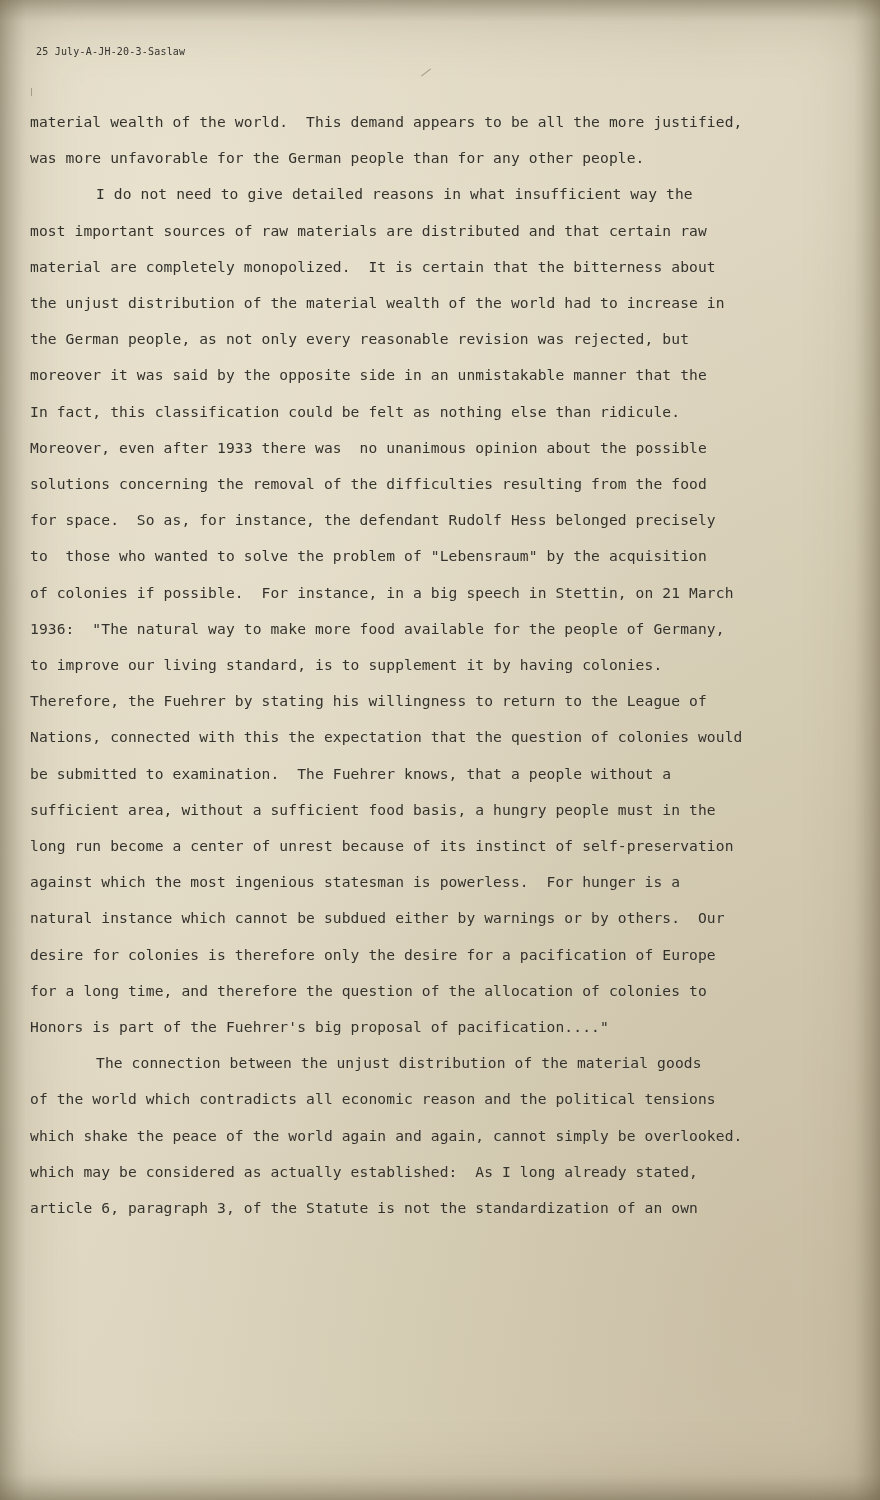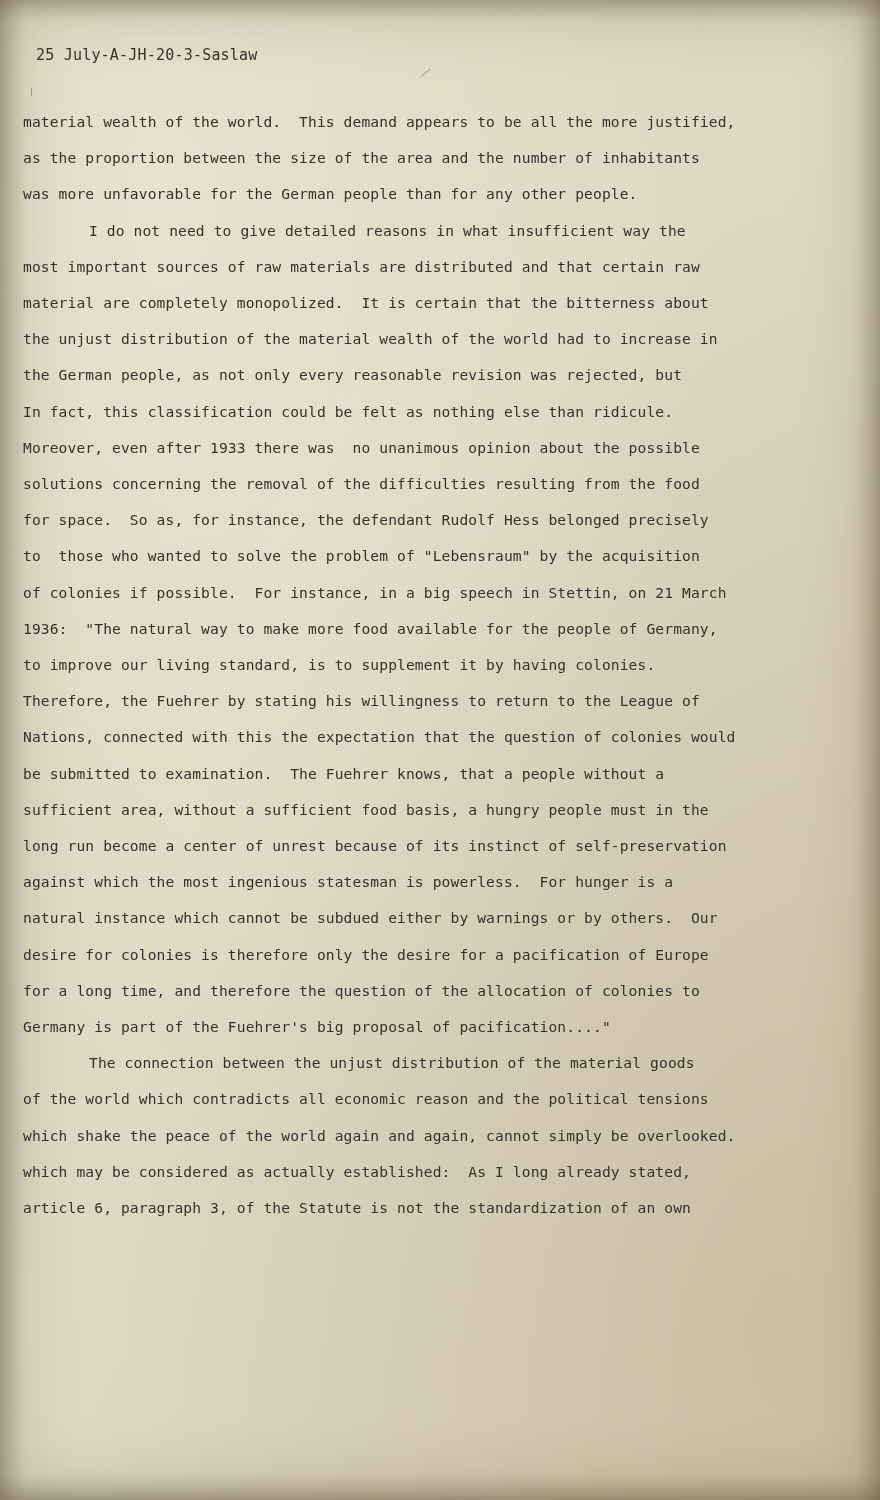--- a/index.html
+++ b/index.html
@@ -36,29 +36,29 @@
   }
   .content {
     position: relative;
     z-index: 2;
     padding: 0;
   }
   .header-id {
     position: absolute;
     top: 46px;
     left: 36px;
-    font-size: 15px;
+    font-size: 10px;
     letter-spacing: 0.2px;
     white-space: nowrap;
     color: #34332e;
   }
   .body-text {
     position: absolute;
     top: 104px;
-    left: 23px;
+    left: 30px;
     width: 800px;
   }
   .line {
     font-size: 14.6px;
     line-height: 36.2px;
     letter-spacing: 0.12px;
     white-space: pre;
     color: #33322d;
   }
   .indent {
@@ -118,45 +118,45 @@
 
   <div class="tick tick-a"></div>
   <div class="tick tick-b"></div>
 
   <div class="content">
 
     <div class="header-id">25 July-A-JH-20-3-Saslaw</div>
 
     <div class="body-text">
         <div class="line">material wealth of the world.  This demand appears to be all the more justified,</div>
-        <div class="line">as the proportion between the size of the area and the number of inhabitants</div>
         <div class="line">was more unfavorable for the German people than for any other people.</div>
         <div class="line indent">I do not need to give detailed reasons in what insufficient way the</div>
         <div class="line">most important sources of raw materials are distributed and that certain raw</div>
         <div class="line">material are completely monopolized.  It is certain that the bitterness about</div>
         <div class="line">the unjust distribution of the material wealth of the world had to increase in</div>
         <div class="line">the German people, as not only every reasonable revision was rejected, but</div>
+        <div class="line">moreover it was said by the opposite side in an unmistakable manner that the</div>
         <div class="line">In fact, this classification could be felt as nothing else than ridicule.</div>
         <div class="line">Moreover, even after 1933 there was  no unanimous opinion about the possible</div>
         <div class="line">solutions concerning the removal of the difficulties resulting from the food</div>
         <div class="line">for space.  So as, for instance, the defendant Rudolf Hess belonged precisely</div>
         <div class="line">to  those who wanted to solve the problem of "Lebensraum" by the acquisition</div>
         <div class="line">of colonies if possible.  For instance, in a big speech in Stettin, on 21 March</div>
         <div class="line">1936:  "The natural way to make more food available for the people of Germany,</div>
         <div class="line">to improve our living standard, is to supplement it by having colonies.</div>
         <div class="line">Therefore, the Fuehrer by stating his willingness to return to the League of</div>
         <div class="line">Nations, connected with this the expectation that the question of colonies would</div>
         <div class="line">be submitted to examination.  The Fuehrer knows, that a people without a</div>
         <div class="line">sufficient area, without a sufficient food basis, a hungry people must in the</div>
         <div class="line">long run become a center of unrest because of its instinct of self-preservation</div>
         <div class="line">against which the most ingenious statesman is powerless.  For hunger is a</div>
         <div class="line">natural instance which cannot be subdued either by warnings or by others.  Our</div>
         <div class="line">desire for colonies is therefore only the desire for a pacification of Europe</div>
         <div class="line">for a long time, and therefore the question of the allocation of colonies to</div>
-        <div class="line">Germany is part of the Fuehrer's big proposal of pacification...."</div>
+        <div class="line">Honors is part of the Fuehrer's big proposal of pacification...."</div>
         <div class="line indent">The connection between the unjust distribution of the material goods</div>
         <div class="line">of the world which contradicts all economic reason and the political tensions</div>
         <div class="line">which shake the peace of the world again and again, cannot simply be overlooked.</div>
         <div class="line">which may be considered as actually established:  As I long already stated,</div>
         <div class="line">article 6, paragraph 3, of the Statute is not the standardization of an own</div>
       </div>
 
   </div>
 </div>
 

